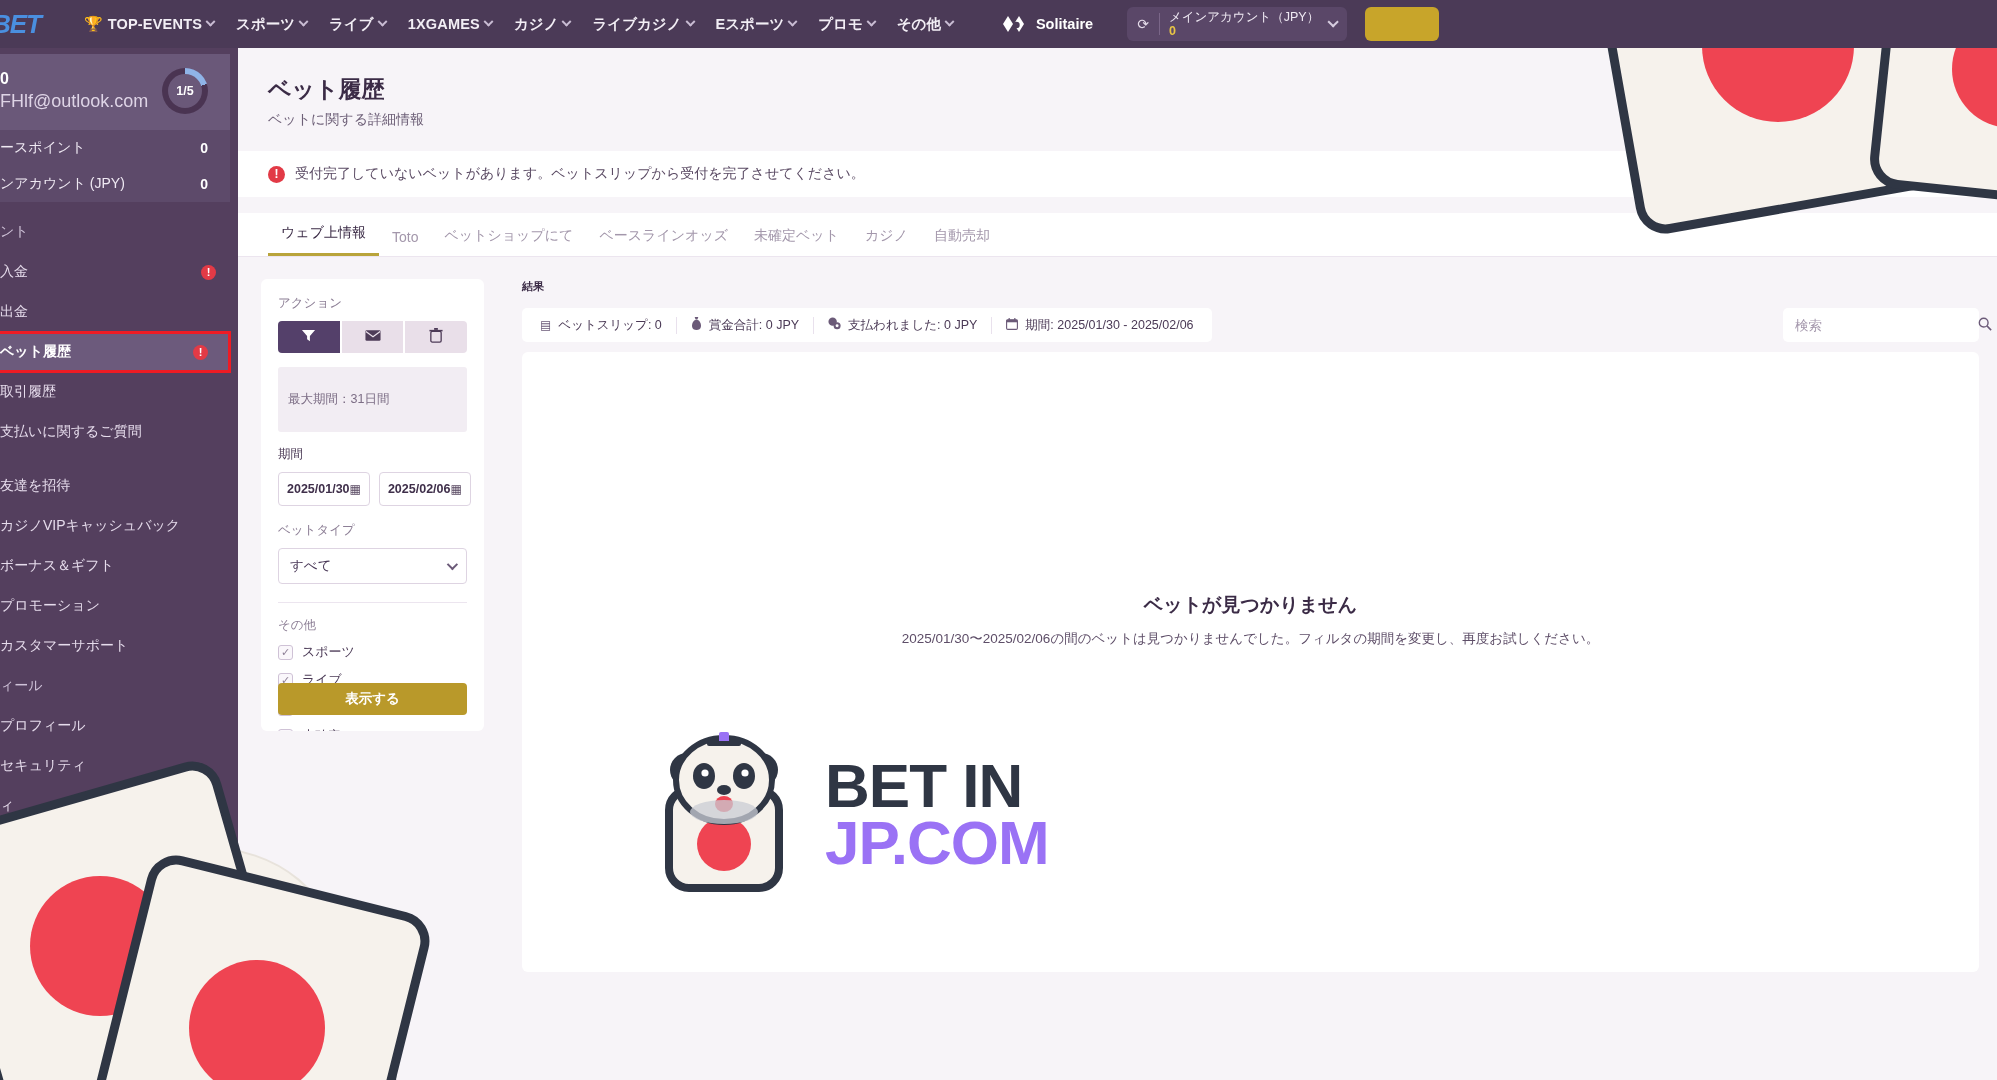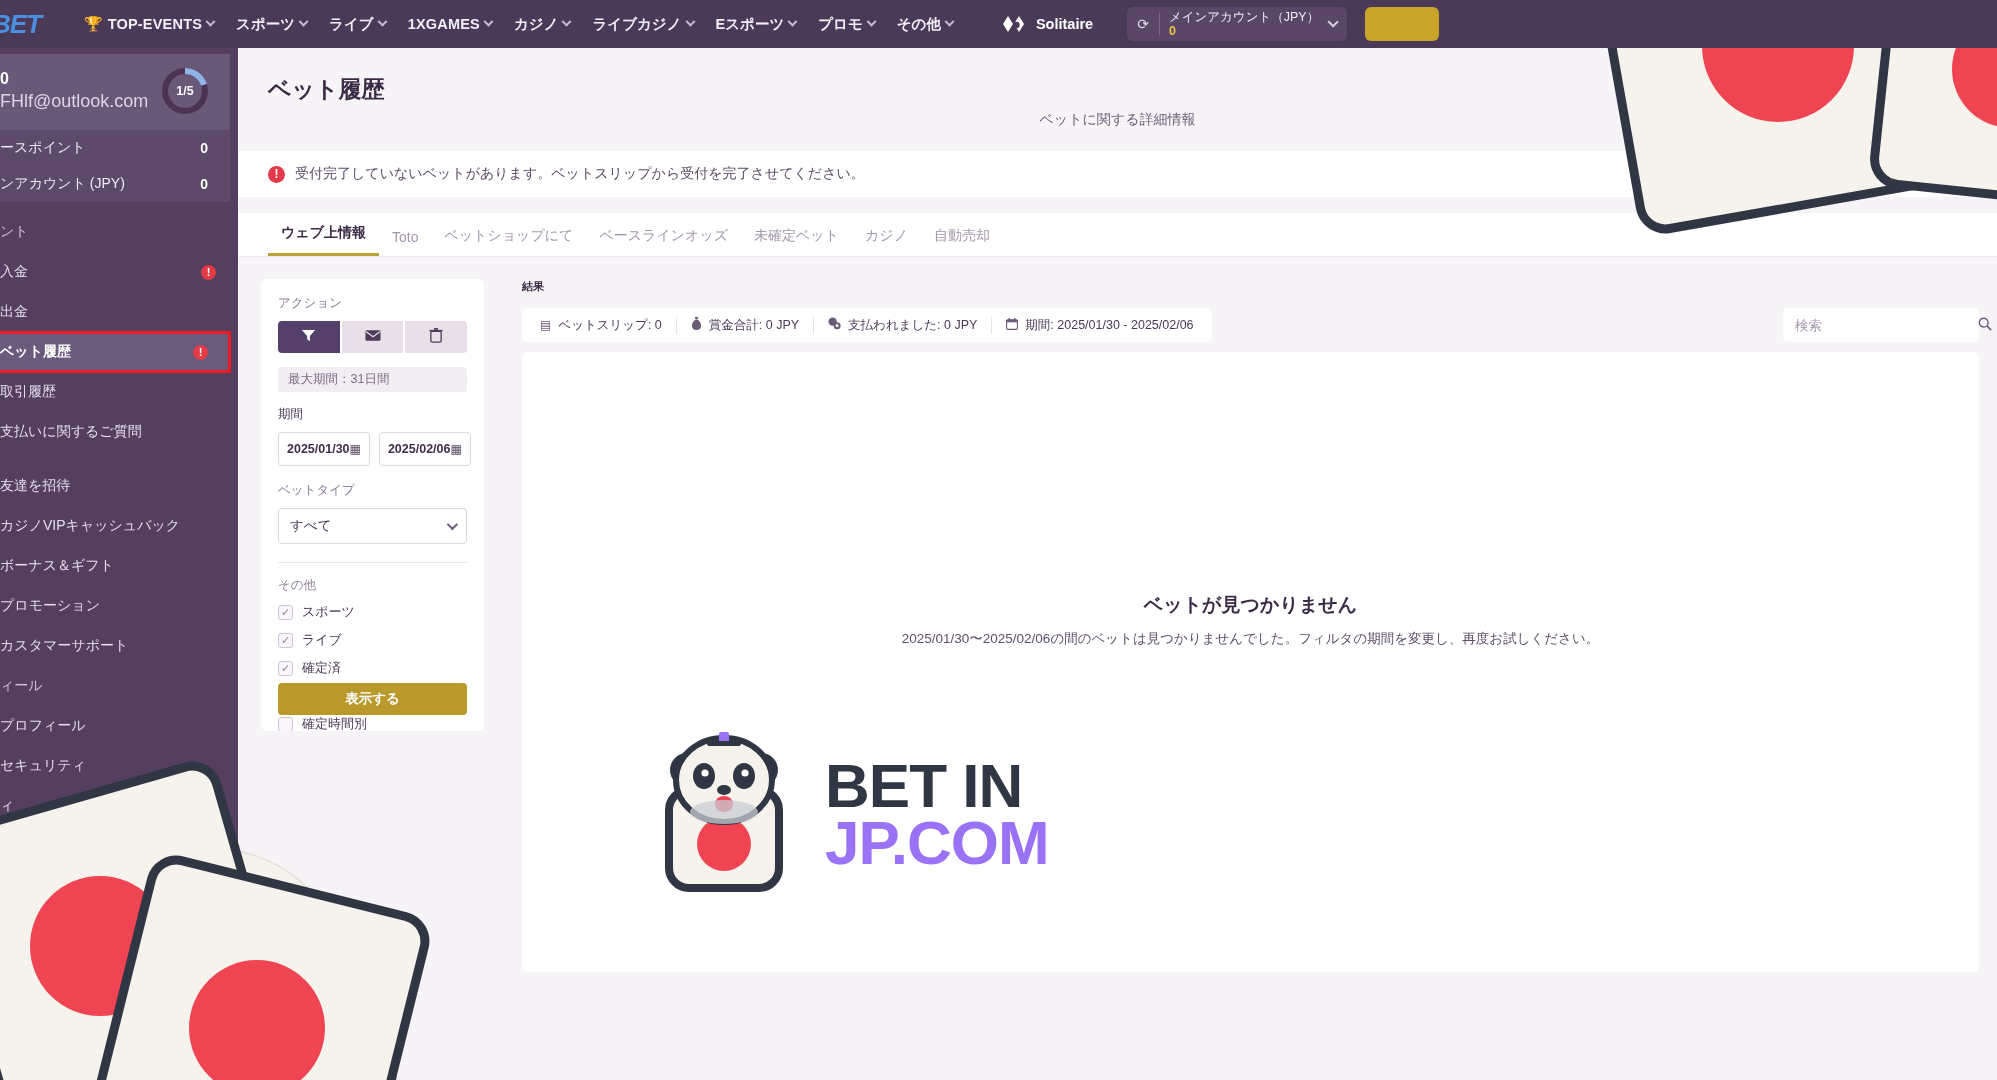--- a/index.html
+++ b/index.html
@@ -121,21 +121,21 @@
   .menu-gap { height: 14px; }
 
   
   .main {
     position: absolute; top: 48px; left: 238px;
     width: 1759px; height: 1032px;
     background: #f7f4f8; overflow: hidden;
   }
   .page-head { padding: 26px 30px 8px 30px; }
   .page-title { font-size: 23px; font-weight: 700; color: #3b2b46; }
-  .page-sub { font-size: 14px; color: #6d5f77; margin-top: 6px; text-align: center; }
+  .page-sub { font-size: 14px; color: #6d5f77; margin-top: 6px; }
 
   .alert {
     margin: 14px 0 0 0; background: #ffffff;
     padding: 14px 30px; display: flex; align-items: center; gap: 10px;
     font-size: 14px; color: #5a4a63;
   }
   .alert-ic {
     width: 17px; height: 17px; border-radius: 50%; background: #e23a46;
     color: #fff; font-size: 12px; font-weight: 700; flex: none;
     display: flex; align-items: center; justify-content: center;
@@ -143,41 +143,41 @@
 
   .tabs {
     background: #fff; margin-top: 16px; display: flex; align-items: flex-end;
     gap: 0; padding: 0 30px; height: 44px;
     border-bottom: 1px solid #ece5ef;
   }
   .tab {
     font-size: 14px; color: #a397ab; padding: 0 13px 11px 13px;
     cursor: pointer; white-space: nowrap;
   }
-  .tab.active { color: #3b2b46; border-bottom: 3px solid #b9a43b; font-weight: 700; }
+  .tab.active { color: #3b2b46; border-bottom: 3px solid #b9a43b; font-weight: 400; }
 
   .content { display: flex; gap: 8px; padding: 22px 0 0 0; }
 
   
   .filter-card {
     width: 223px; margin-left: 23px; background: #fff;
     border-radius: 6px; padding: 16px 17px 20px 17px;
     height: 452px; flex: none; position: relative; overflow: hidden;
   }
   .f-label { font-size: 12.5px; color: #8d7f96; margin-bottom: 9px; }
   .act-row { display: flex; gap: 2px; margin-bottom: 14px; }
   .act-btn {
     flex: 1; height: 32px; display: flex; align-items: center; justify-content: center;
     background: #e9dfe9; cursor: pointer; color: #4e3c58; font-size: 14px;
   }
   .act-btn:first-child { background: #54406a; color: #fff; border-radius: 4px 0 0 4px; }
   .act-btn:last-child { border-radius: 0 4px 4px 0; }
   .maxinfo {
     background: #f2edf3; color: #7c6d85; font-size: 12.5px;
-    padding: 4px 10px; border-radius: 3px; margin-bottom: 14px;
+    padding: 24px 10px; border-radius: 3px; margin-bottom: 14px;
   }
   .date-row { display: flex; gap: 9px; margin-bottom: 16px; }
   .date-inp {
     flex: 1; height: 34px; border: 1px solid #ded4e2; border-radius: 4px;
     display: flex; align-items: center; justify-content: space-between;
     padding: 0 8px; font-size: 12.5px; color: #3f2f4a; font-weight: 600; cursor: pointer;
     background: #fff;
   }
   .cal-ic { font-size: 12px; color: #5a4a63; }
   .sel {

